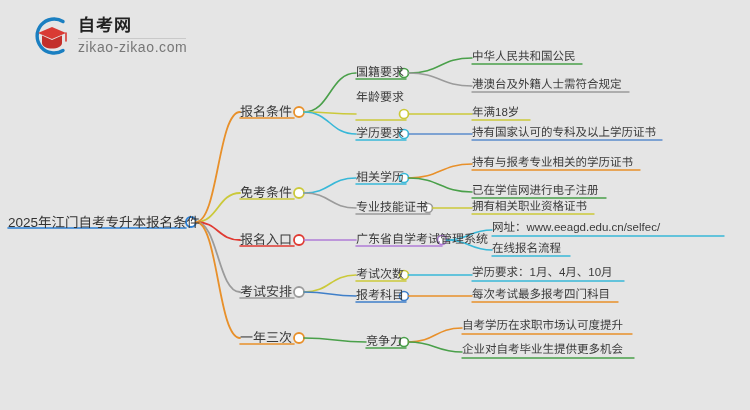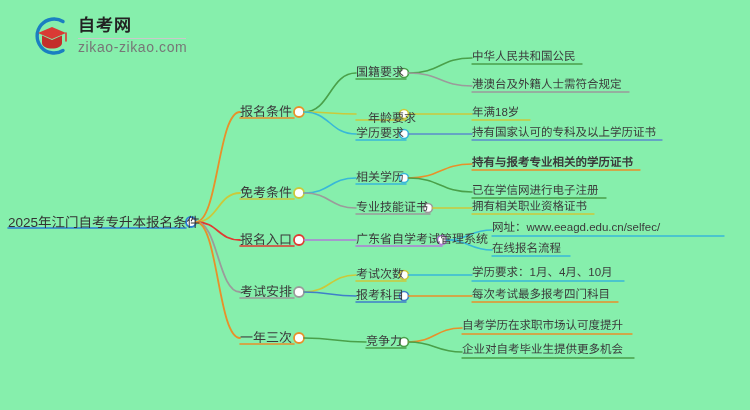--- a/index.html
+++ b/index.html
@@ -8,21 +8,21 @@
     padding: 0;
     background: #ffffff;
   }
   body {
     font-family: "Liberation Sans", "DejaVu Sans", sans-serif;
   }
   #canvas {
     position: relative;
     width: 750px;
     height: 410px;
-    background: #86efac;
+    background: #e5e5e5;
     overflow: hidden;
   }
   #mindmap-svg {
     position: absolute;
     left: 0;
     top: 0;
     width: 750px;
     height: 410px;
   }
 
@@ -186,27 +186,27 @@
       <path d="M 408.5 342 C 435.25 342, 435.25 352, 462 352" fill="none" stroke="#4aa04a" stroke-width="1.5" stroke-linecap="round"></path>
       <line x1="462" y1="358" x2="634" y2="358" stroke="#4aa04a" stroke-width="1.4" stroke-linecap="round"></line>
     </svg>
 
   <div id="labels">
       <div class="node-label node-root" style="left: 8px; top: 216px; text-align: right;">2025年江门自考专升本报名条件</div>
       <div class="node-label node-l1" style="left: 240px; top: 105px;">报名条件</div>
       <div class="node-label node-l2" style="left: 356px; top: 66px;">国籍要求</div>
       <div class="node-label node-l3" style="left: 472px; top: 51px; text-align: right;">中华人民共和国公民</div>
       <div class="node-label node-l3" style="left: 472px; top: 79px;">港澳台及外籍人士需符合规定</div>
-      <div class="node-label node-l2" style="left: 356px; top: 112px; margin-left: 12px;">年龄要求</div>
+      <div class="node-label node-l2" style="left: 356px; top: 91px;">年龄要求</div>
       <div class="node-label node-l3" style="left: 472px; top: 107px;">年满18岁</div>
       <div class="node-label node-l2" style="left: 356px; top: 127px;">学历要求</div>
       <div class="node-label node-l3" style="left: 472px; top: 127px;">持有国家认可的专科及以上学历证书</div>
       <div class="node-label node-l1" style="left: 240px; top: 186px;">免考条件</div>
       <div class="node-label node-l2" style="left: 356px; top: 171px;">相关学历</div>
-      <div class="node-label node-l3" style="left: 472px; top: 157px; font-weight: bold;">持有与报考专业相关的学历证书</div>
+      <div class="node-label node-l3" style="left: 472px; top: 157px;">持有与报考专业相关的学历证书</div>
       <div class="node-label node-l3" style="left: 472px; top: 185px;">已在学信网进行电子注册</div>
       <div class="node-label node-l2" style="left: 356px; top: 201px;">专业技能证书</div>
       <div class="node-label node-l3" style="left: 472px; top: 201px;">拥有相关职业资格证书</div>
       <div class="node-label node-l1" style="left: 240px; top: 233px;">报名入口</div>
       <div class="node-label node-l2" style="left: 356px; top: 233px;">广东省自学考试管理系统</div>
       <div class="node-label node-l3" style="left: 492px; top: 222px;">网址：www.eeagd.edu.cn/selfec/</div>
       <div class="node-label node-l3" style="left: 492px; top: 243px;">在线报名流程</div>
       <div class="node-label node-l1" style="left: 240px; top: 285px;">考试安排</div>
       <div class="node-label node-l2" style="left: 356px; top: 268px;">考试次数</div>
       <div class="node-label node-l3" style="left: 472px; top: 267px;">学历要求：1月、4月、10月</div>

